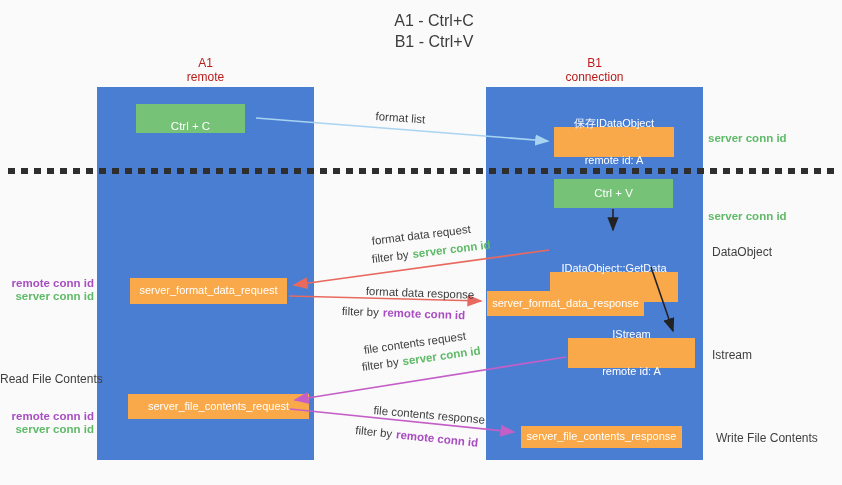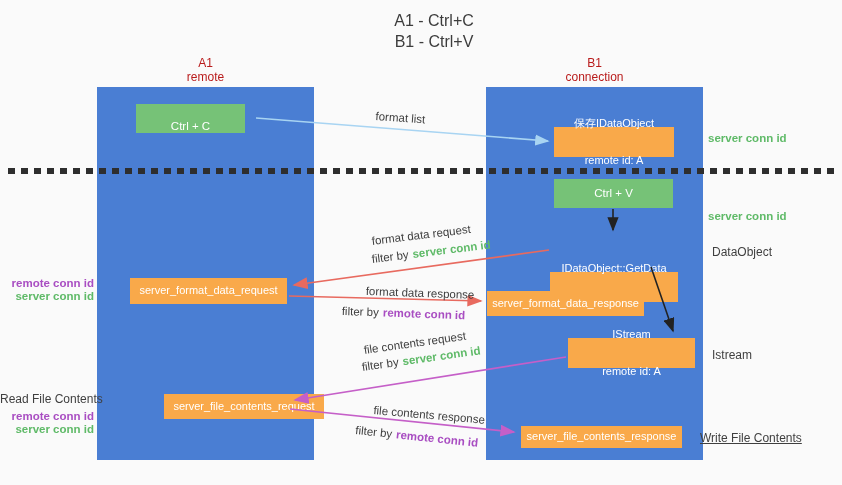--- a/index.html
+++ b/index.html
@@ -95,21 +95,21 @@
 
   <div class="node orange" style="left:487px; top:291px; width:157px; height:25px; font-size:11px;">
     <div>server_format_data_response</div>
   </div>
 
   <div class="node orange" style="left:568px; top:338px; width:127px; height:30px; font-size:11px;">
     <div>IStream</div>
     <div>remote id: A</div>
   </div>
 
-  <div class="node orange" style="left:128px; top:394px; width:160px; height:25px; font-size:11px;margin-left:36px;">
+  <div class="node orange" style="left:128px; top:394px; width:181px; height:25px; font-size:11px;">
     <div>server_file_contents_request</div>
   </div>
 
   <div class="node orange" style="left:521px; top:426px; width:161px; height:22px; font-size:11px;">
     <div>server_file_contents_response</div>
   </div>
 
   <svg class="arrows" width="842" height="485" viewBox="0 0 842 485">
     <defs>
       <marker id="head-blue" markerWidth="9" markerHeight="7" refX="8" refY="3.5" orient="auto">
@@ -153,25 +153,25 @@
 
   <div class="arrow-label" style="left:374px; top:404px; transform:rotate(5deg);">file contents response</div>
   <div class="arrow-label" style="left:356px; top:424px; transform:rotate(6deg);">
     <span class="filter-prefix">filter by</span><span class="key-purple">remote conn id</span>
   </div>
 
   <div class="side-label green" style="left:708px; top:132px;">server conn id</div>
   <div class="side-label green" style="left:708px; top:210px;">server conn id</div>
   <div class="side-label" style="left:712px; top:245px;">DataObject</div>
   <div class="side-label" style="left:712px; top:348px;">Istream</div>
-  <div class="side-label" style="left:700px; top:431px;text-decoration:underline;">Write File Contents</div>
+  <div class="side-label" style="left:716px; top:431px;">Write File Contents</div>
 
   <div class="left-pair" style="top:277px;">
     <div class="purple">remote conn id</div>
     <div class="green">server conn id</div>
   </div>
-  <div class="side-label" style="left:0px; top:392px; width:83px; text-align:right;">Read File Contents</div>
+  <div class="side-label" style="left:0px; top:372px; width:83px; text-align:right;">Read File Contents</div>
   <div class="left-pair" style="top:410px;">
     <div class="purple">remote conn id</div>
     <div class="green">server conn id</div>
   </div>
 
 </div>
 
 </body></html>

